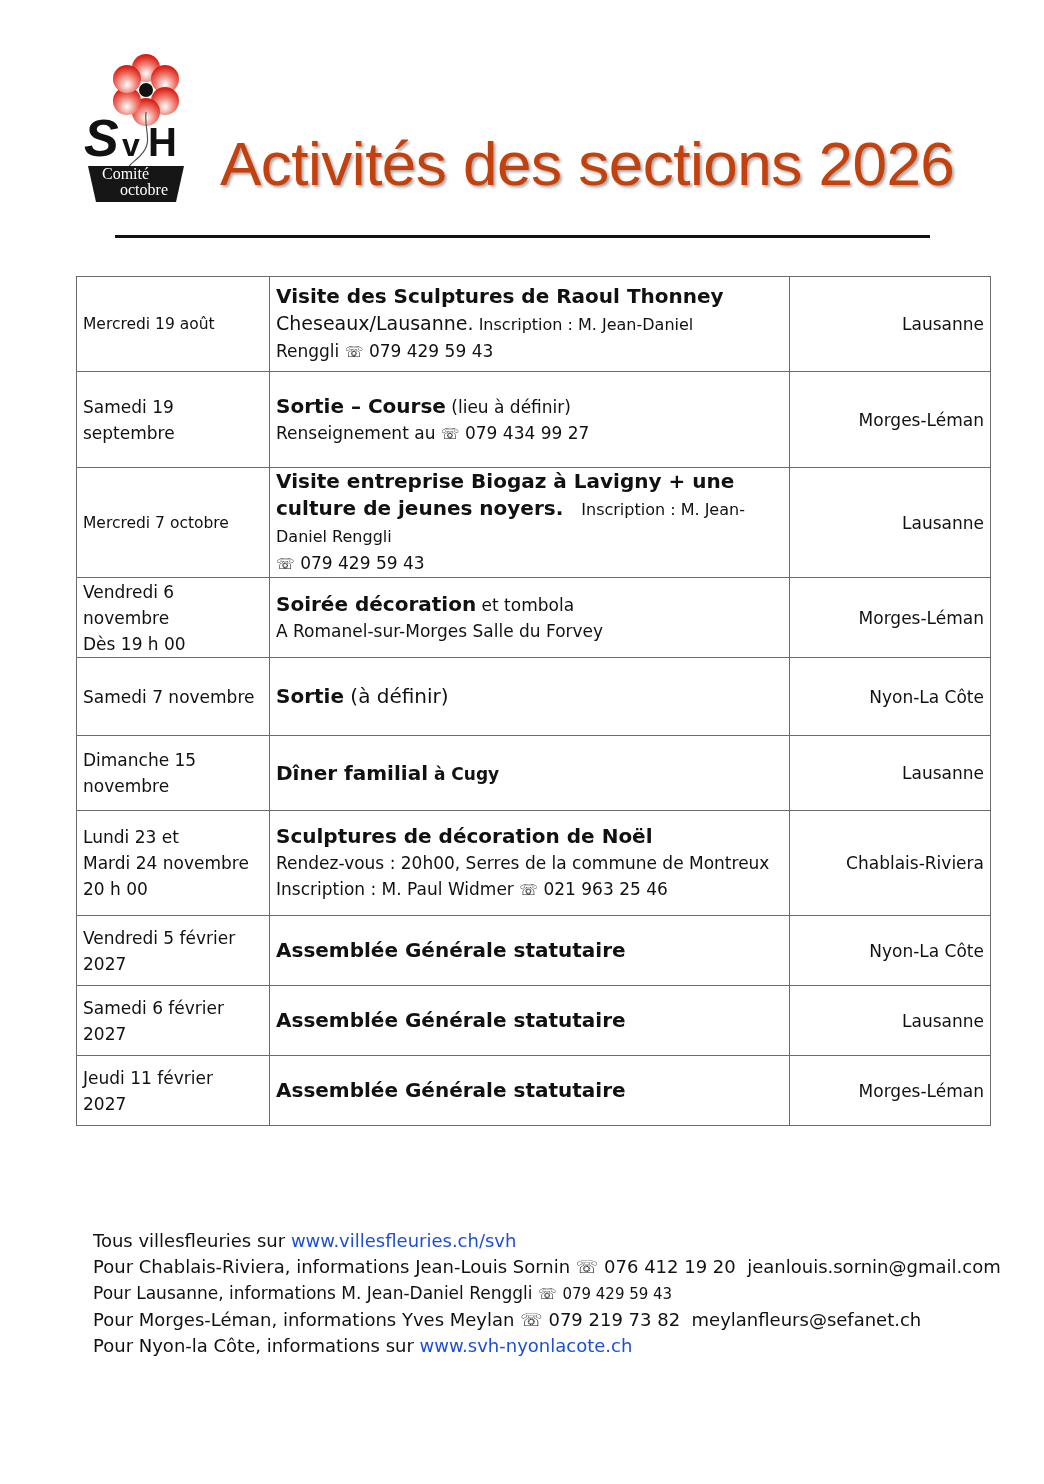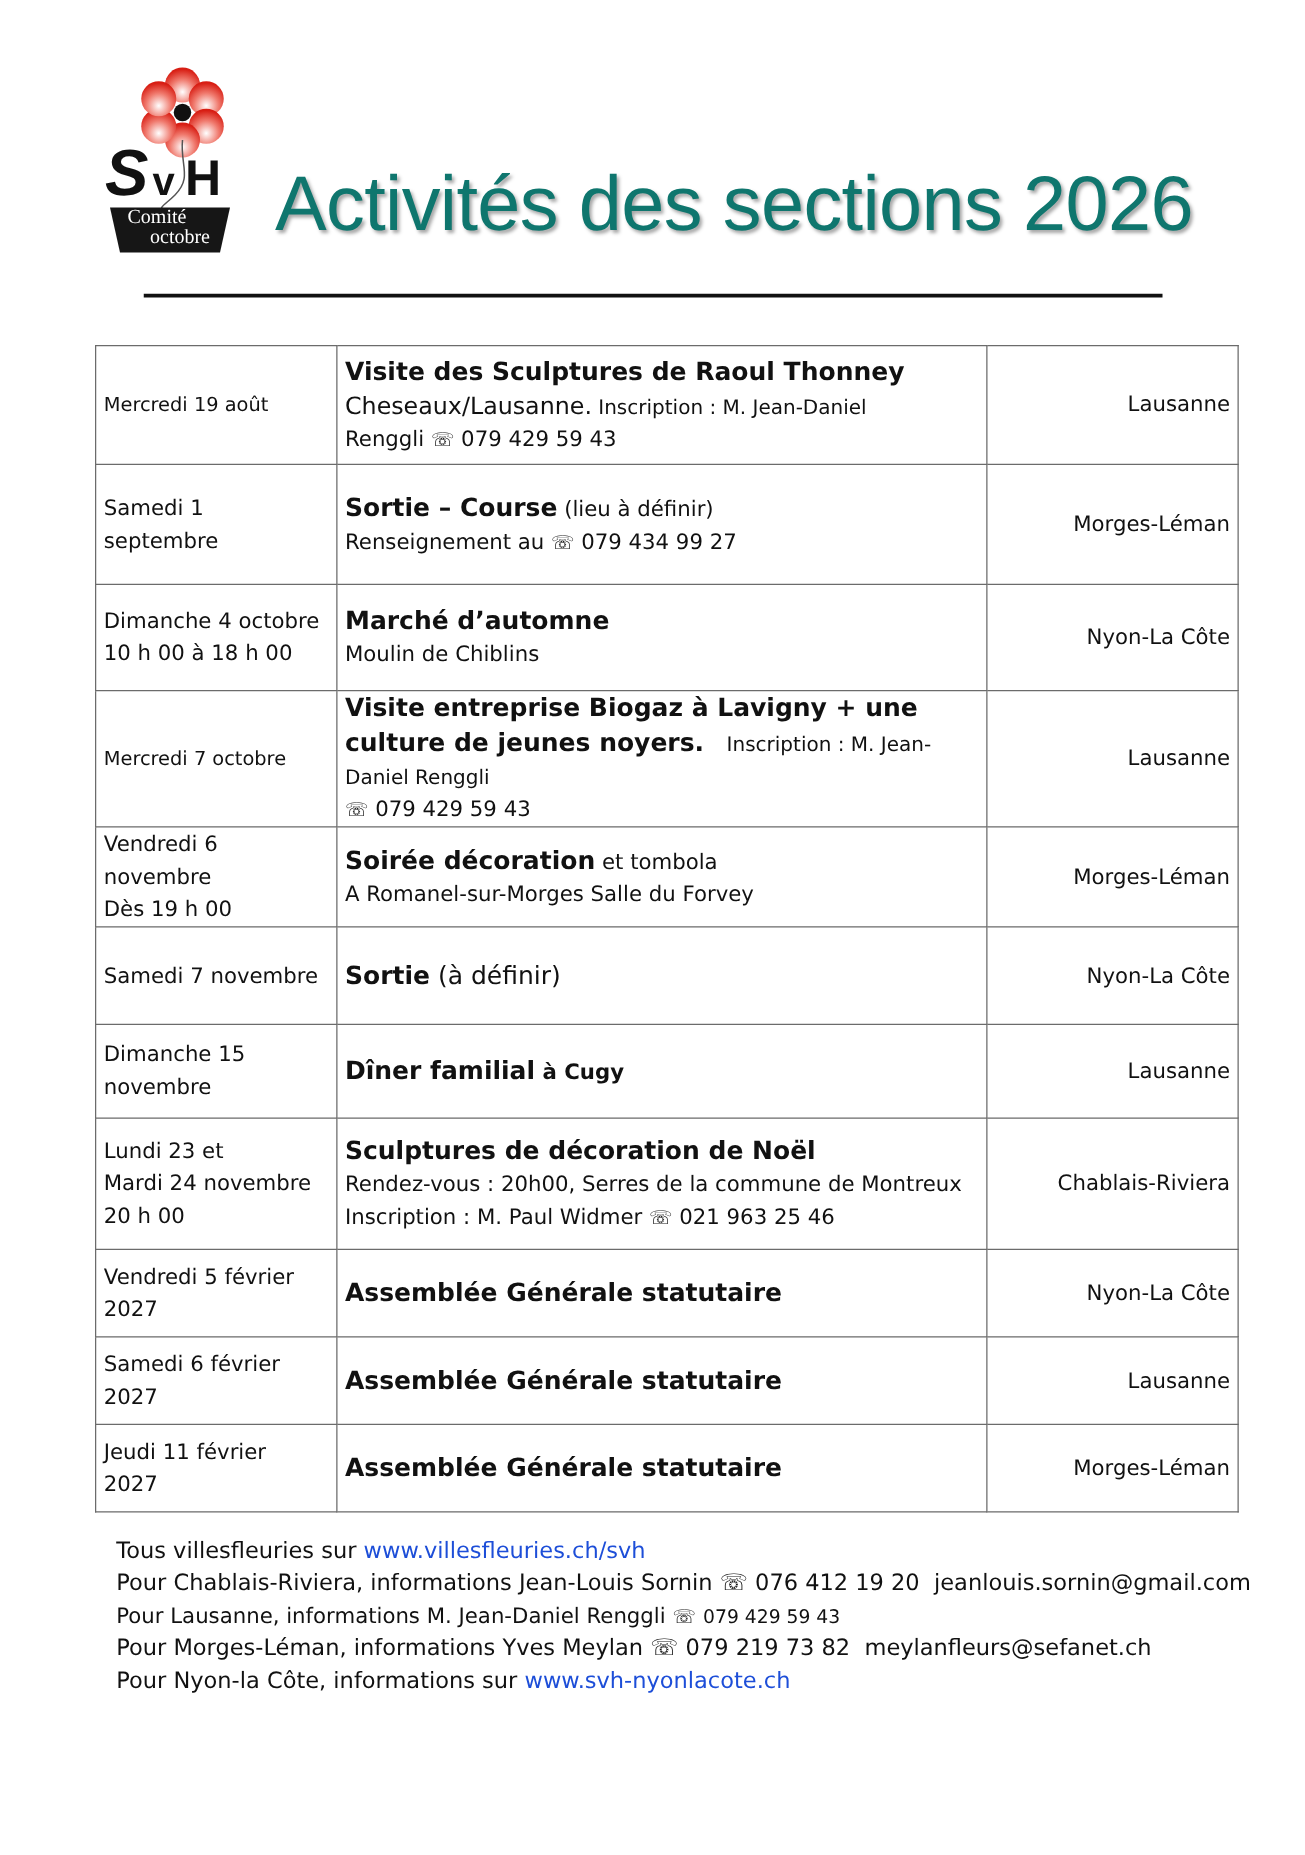--- a/index.html
+++ b/index.html
@@ -1,18 +1,18 @@
 <!DOCTYPE html>
 <html><head>
 <meta charset="utf-8">
 <style>
   html, body { margin: 0; padding: 0; background: #ffffff; }
   body { width: 1044px; height: 1484px; position: relative; font-family: "Liberation Sans", sans-serif; color: #111; overflow: hidden; }
   .logo { position: absolute; left: 84px; top: 52px; width: 106px; height: 156px; }
-  .title { position: absolute; left: 220px; top: 128px; font-family: "Liberation Sans", sans-serif; font-size: 62px; color: #0f766e; letter-spacing: -0.5px; text-shadow: 2px 2px 3px rgba(0,0,0,0.35); white-space: nowrap; text-align: center; }
+  .title { position: absolute; left: 220px; top: 128px; font-family: "Liberation Sans", sans-serif; font-size: 62px; color: #c2410c; letter-spacing: -0.5px; text-shadow: 2px 2px 3px rgba(0,0,0,0.35); white-space: nowrap; text-align: center; }
   .rule { position: absolute; left: 115px; top: 235px; width: 815px; height: 3px; background: #111; }
   table.events { position: absolute; left: 76px; top: 276px; width: 915px; border-collapse: collapse; font-family: "DejaVu Sans", sans-serif; }
   table.events td { border: 1.3px solid #6b6b6b; vertical-align: middle; padding: 0 6px; font-size: 17px; line-height: 26px; }
   td.date { width: 180px; }
   td.date.small { font-size: 15.5px; }
   td.desc { width: 507px; }
   td.section { width: 188px; text-align: right; font-size: 17px; }
   .act-title { font-weight: bold; font-size: 20px; }
   .act-big { font-size: 19px; }
   .act-note { font-size: 16px; }
@@ -63,39 +63,28 @@
         </td>
         <td class="desc">
           <div><span class="act-title">Visite des Sculptures de Raoul Thonney</span></div>
           <div><span class="act-big">Cheseaux/Lausanne.</span><span style="font-size: 16px;"> Inscription : M. Jean-Daniel</span></div>
           <div><span>Renggli </span><span class="phone">☏</span> <span>079 429 59 43</span></div>
         </td>
         <td class="section">Lausanne</td>
       </tr>
       <tr style="height: 96px;">
         <td class="date">
-          <div>Samedi 1</div>
+          <div>Samedi 19</div>
           <div>septembre</div>
         </td>
         <td class="desc">
           <div><span class="act-title">Sortie – Course</span><span> (lieu à définir)</span></div>
           <div><span>Renseignement au </span><span class="phone">☏</span> <span>079 434 99 27</span></div>
         </td>
         <td class="section">Morges-Léman</td>
-      </tr>
-      <tr style="height: 85px;">
-        <td class="date">
-          <div>Dimanche 4 octobre</div>
-          <div>10 h 00 à 18 h 00</div>
-        </td>
-        <td class="desc">
-          <div><span class="act-title">Marché d’automne</span></div>
-          <div><span>Moulin de Chiblins</span></div>
-        </td>
-        <td class="section">Nyon-La Côte</td>
       </tr>
       <tr style="height: 97px;">
         <td class="date small">
           <div>Mercredi 7 octobre</div>
         </td>
         <td class="desc">
           <div><span class="act-title">Visite entreprise Biogaz à Lavigny + une culture de jeunes noyers.</span><span class="act-note" style="margin-left: 18px;">Inscription : M. Jean-Daniel Renggli</span></div>
           <div><span></span><span class="phone">☏</span> <span>079 429 59 43</span></div>
         </td>
         <td class="section">Lausanne</td>

